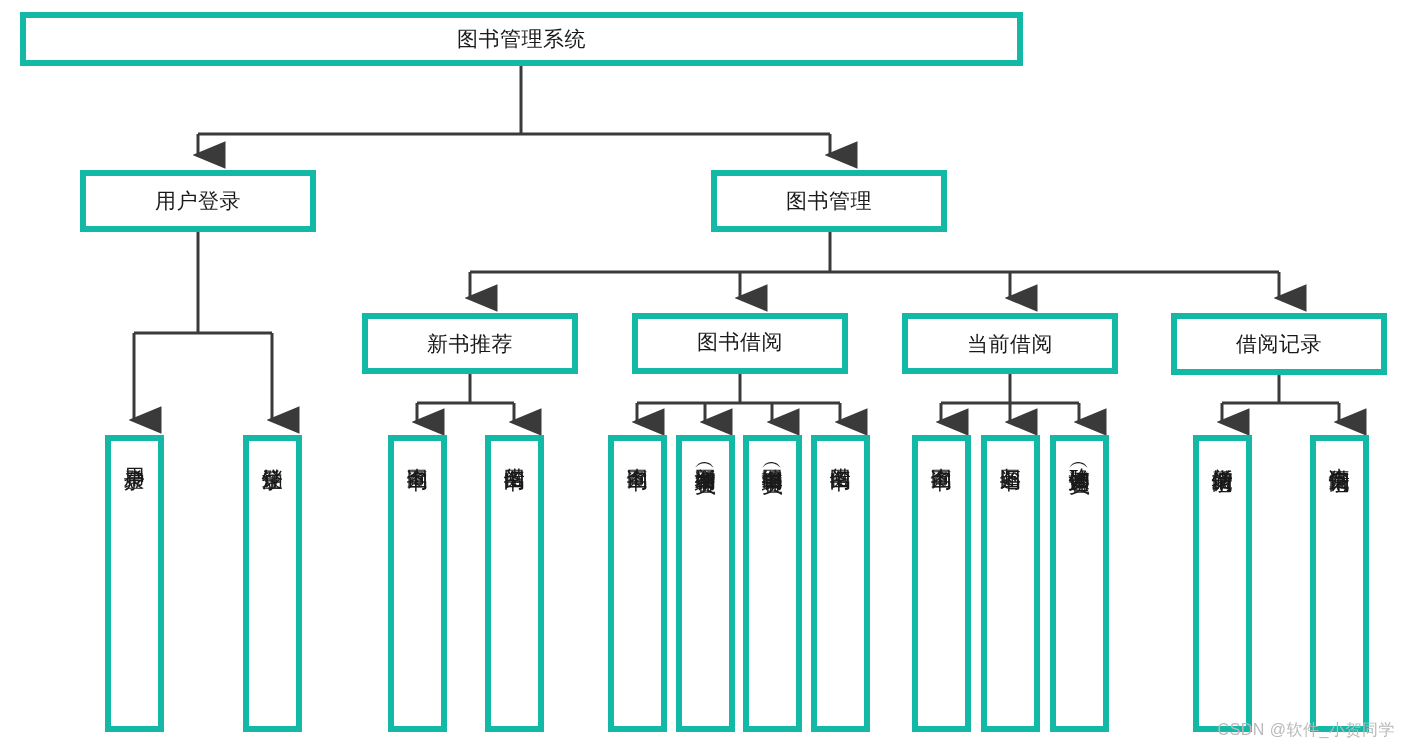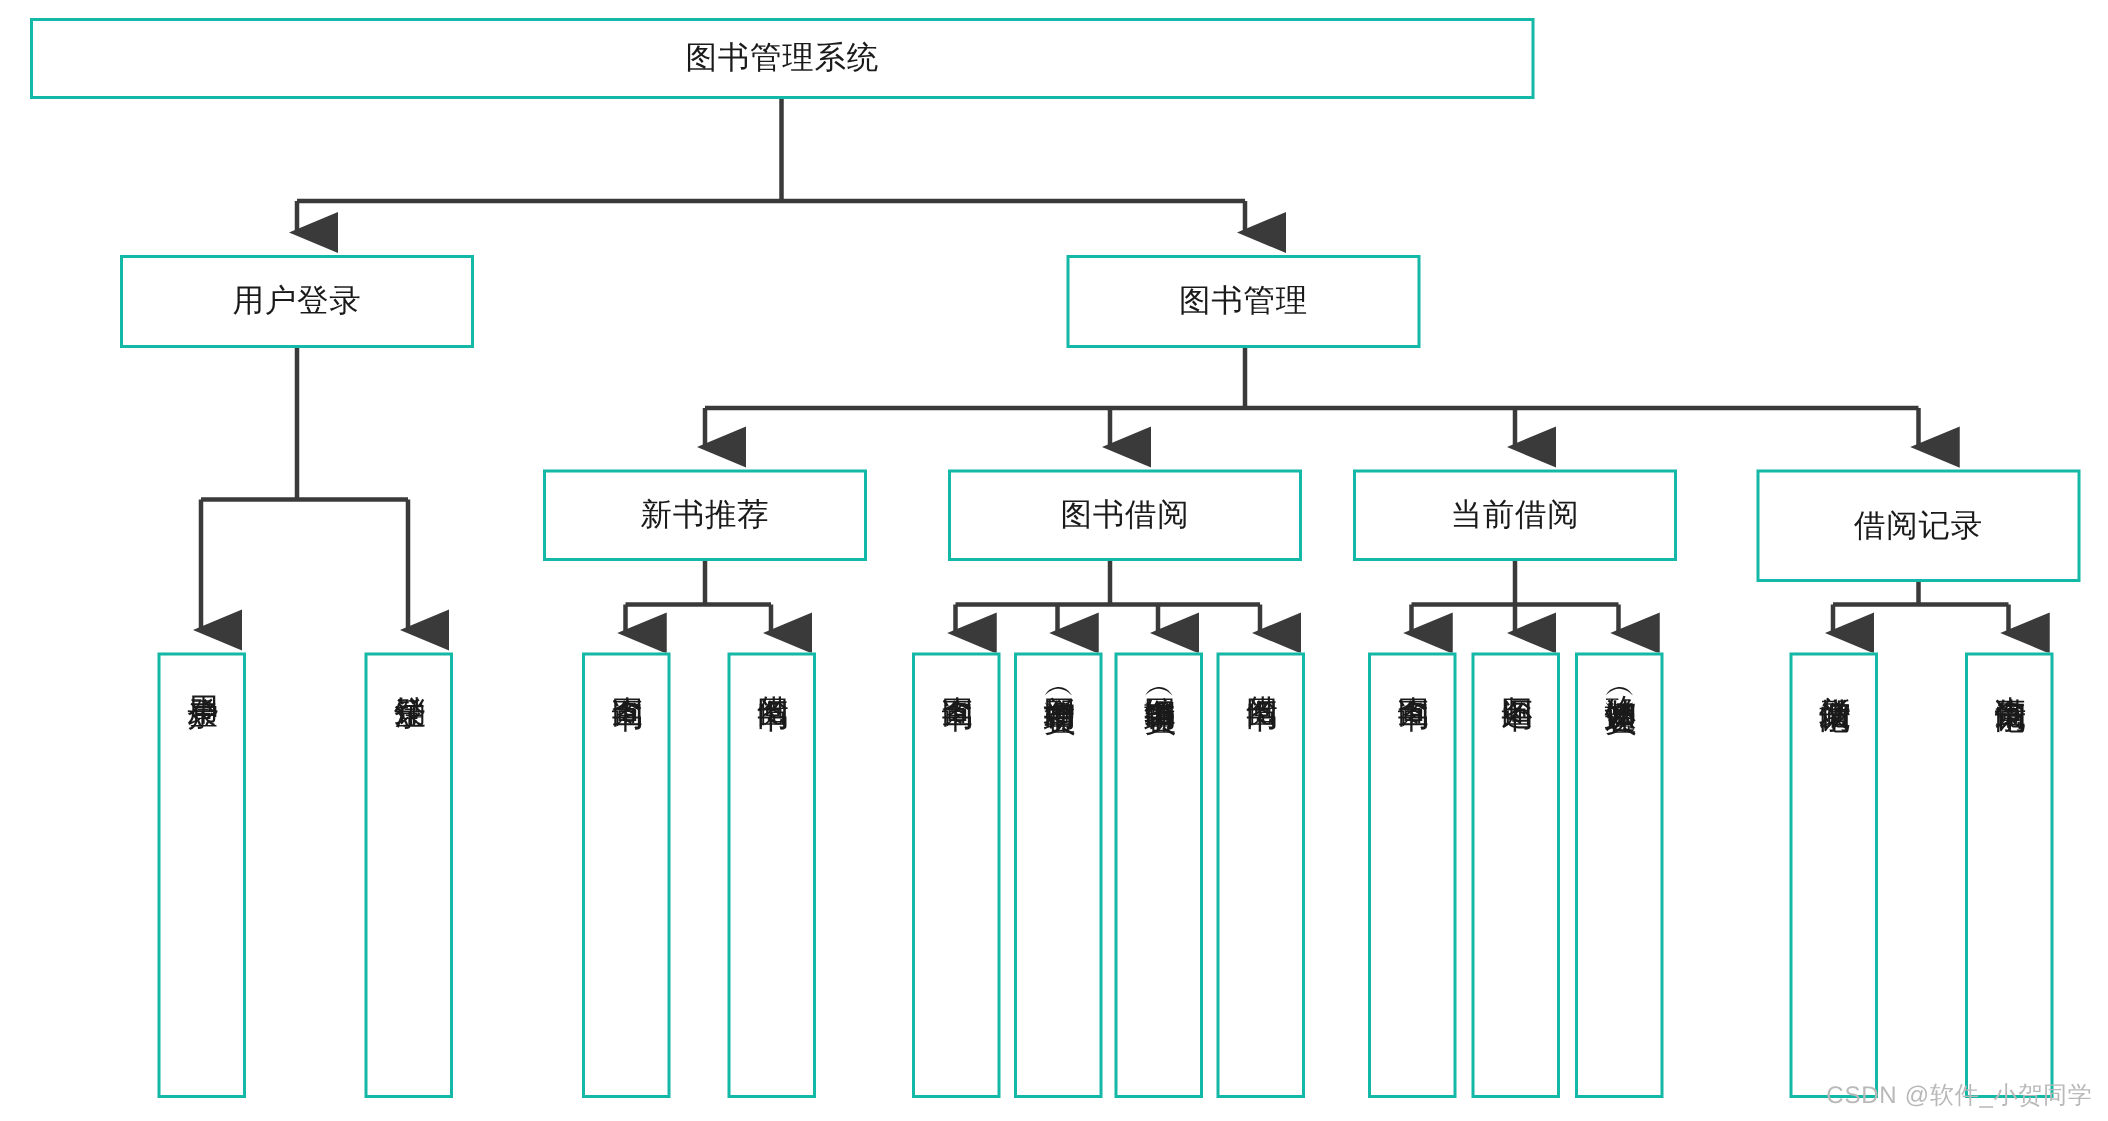--- a/index.html
+++ b/index.html
@@ -21,21 +21,21 @@
     position: absolute;
     left: 0;
     top: 0;
     width: 1405px;
     height: 747px;
     pointer-events: none;
   }
   .node {
     position: absolute;
     box-sizing: border-box;
-    border: 2px solid #14b8a6;
+    border: 6px solid #14b8a6;
     background: #ffffff;
     display: flex;
     align-items: center;
     justify-content: center;
     color: #1a1a1a;
   }
   .node .label {
     display: block;
     text-align: center;
     white-space: nowrap;
@@ -134,27 +134,27 @@
   <div class="node horiz" style="left:80px; top:170px; width:236px; height:62px;">
     <span class="label">用户登录</span>
   </div>
   <div class="node horiz" style="left:362px; top:313px; width:216px; height:61px;">
     <span class="label">新书推荐</span>
   </div>
 
   <div class="node horiz" style="left:711px; top:170px; width:236px; height:62px;">
     <span class="label">图书管理</span>
   </div>
-  <div class="node horiz" style="left:632px; top:313px; width:236px; height:61px;">
+  <div class="node horiz" style="left:632px; top:313px; width:216px; height:61px;font-family:Liberation Mono, monospace;">
     <span class="label">图书借阅</span>
   </div>
   <div class="node horiz" style="left:902px; top:313px; width:216px; height:61px;align-items:center;">
     <span class="label">当前借阅</span>
   </div>
-  <div class="node horiz" style="left:1171px; top:313px; width:216px; height:75px;">
+  <div class="node horiz" style="left:1171px; top:313px; width:216px; height:62px;">
     <span class="label">借阅记录</span>
   </div>
 
   <div class="node vert" style="left:105px; top:435px; width:59px; height:297px;">
     <span class="label">用户登录</span>
   </div>
   <div class="node vert" style="left:243px; top:435px; width:59px; height:297px;">
     <span class="label">注销登录</span>
   </div>
 

